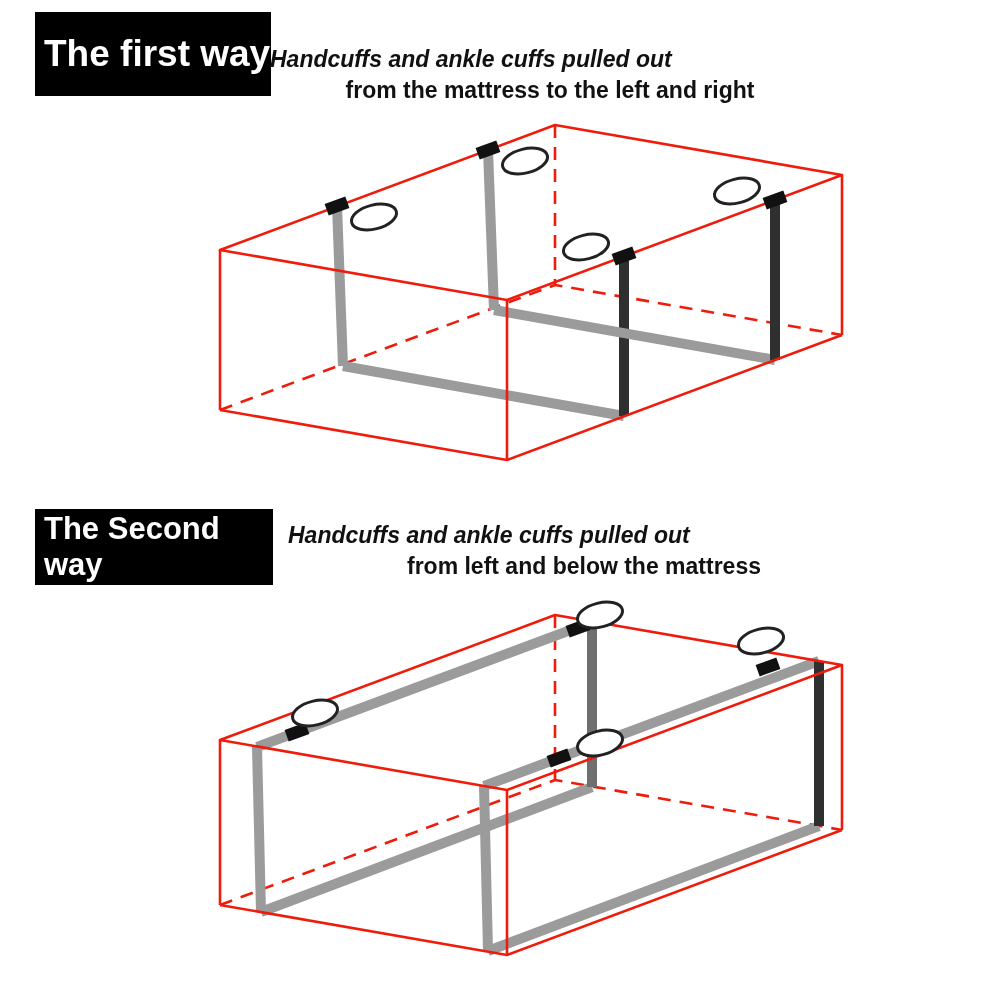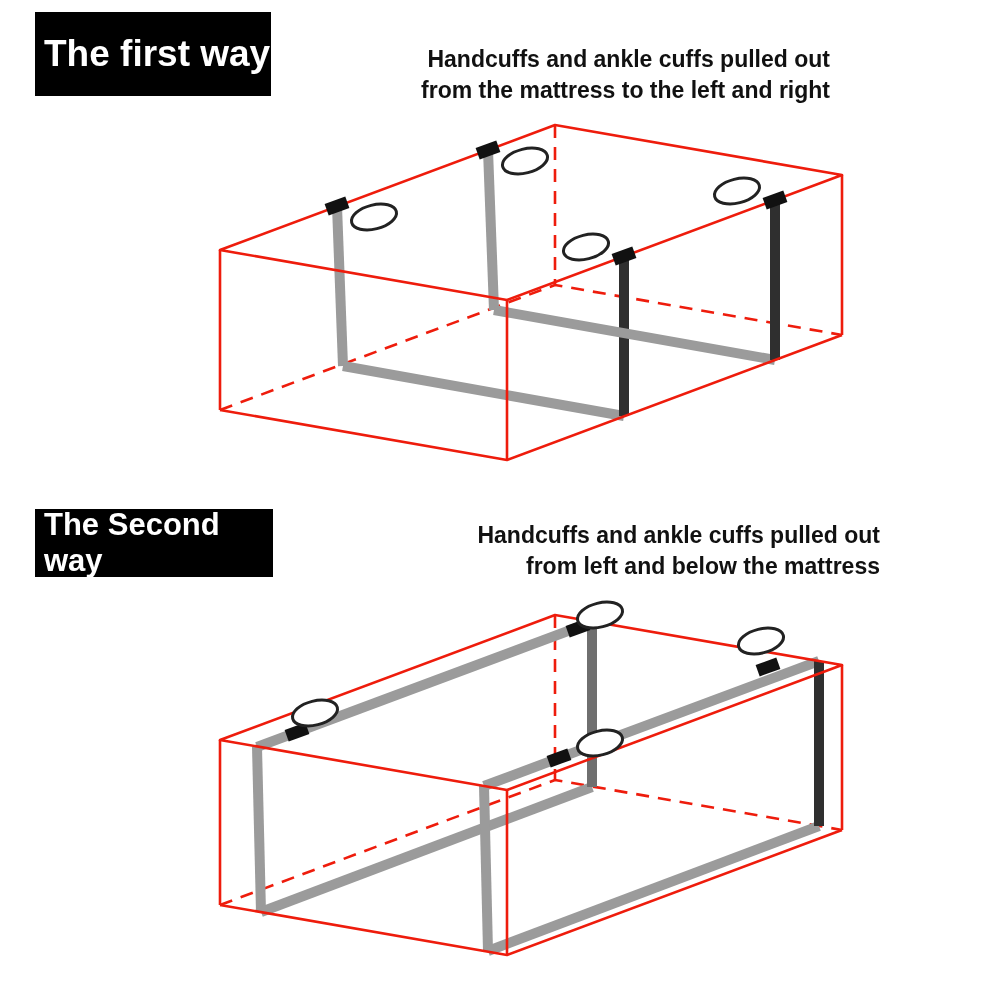--- a/index.html
+++ b/index.html
@@ -14,26 +14,26 @@
     background:var(--background);
     font-family:"Liberation Sans","DejaVu Sans",sans-serif;
   }
   .stage-svg{position:absolute;left:0;top:0;z-index:1;}
   .label-box{
     position:absolute;z-index:2;background:var(--label-bg);color:var(--label-text);
     display:flex;align-items:center;padding-left:9px;box-sizing:border-box;
     font-weight:bold;letter-spacing:0;
   }
   .label-box.first{left:35px;top:12px;width:236px;height:84px;font-size:37px;text-align:center;}
-  .label-box.second{left:35px;top:509px;width:238px;height:68px;font-size:31px;}
+  .label-box.second{left:35px;top:509px;width:238px;height:76px;font-size:31px;}
   .caption{position:absolute;z-index:2;color:var(--caption-text);font-weight:bold;font-size:23px;line-height:31px;}
   .caption.one{left:270px;top:44px;width:560px;}
   .caption.two{left:288px;top:520px;width:592px;}
-  .caption .line1{text-align:right;}
-  .caption .line2{text-align:right;}
+  .caption .line1{text-align:left;font-style:italic;}
+  .caption .line2{text-align:center;}
   .edge{stroke:var(--wireframe-red);stroke-width:2.6;fill:none;stroke-linejoin:round;}
   .edge.hidden{stroke-dasharray:13 9;}
   .band{stroke:var(--strap-gray);stroke-width:10;fill:none;stroke-linecap:butt;}
   .band.dark{stroke:var(--strap-dark);}
   .band.mid{stroke:var(--strap-mid);}
   .ring{fill:var(--ring-fill);stroke:var(--ring-stroke);stroke-width:3;}
   .buckle{fill:var(--buckle-black);}
 </style>
 </head>
 <body>

